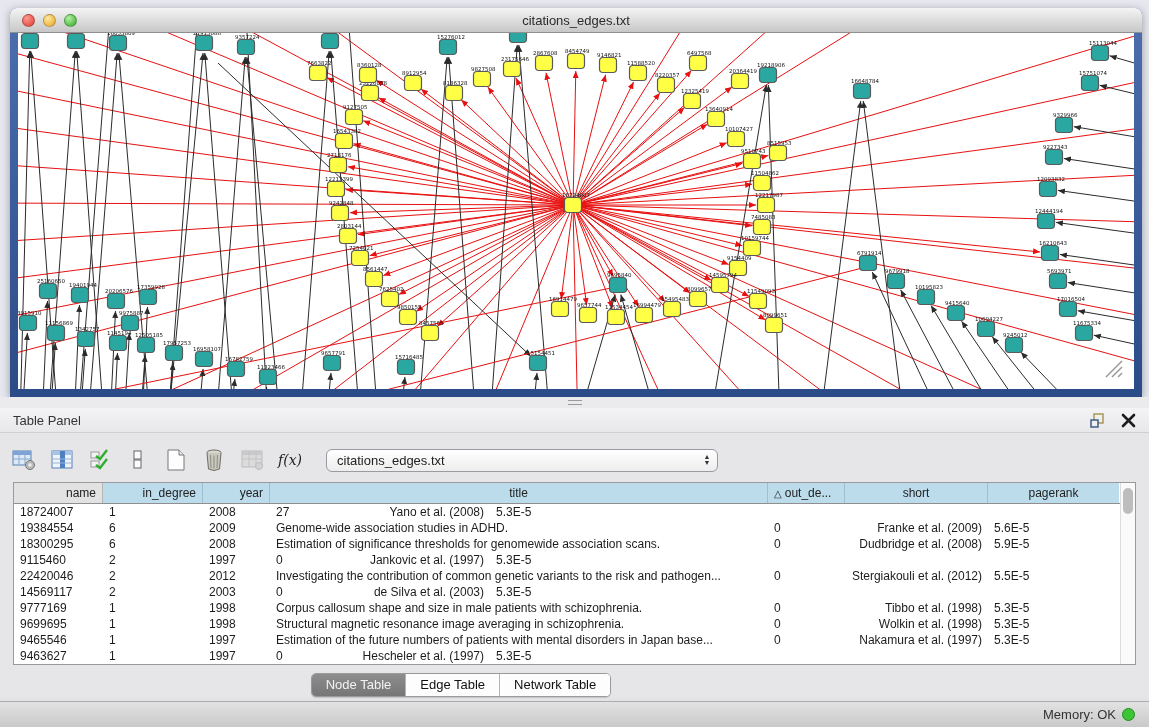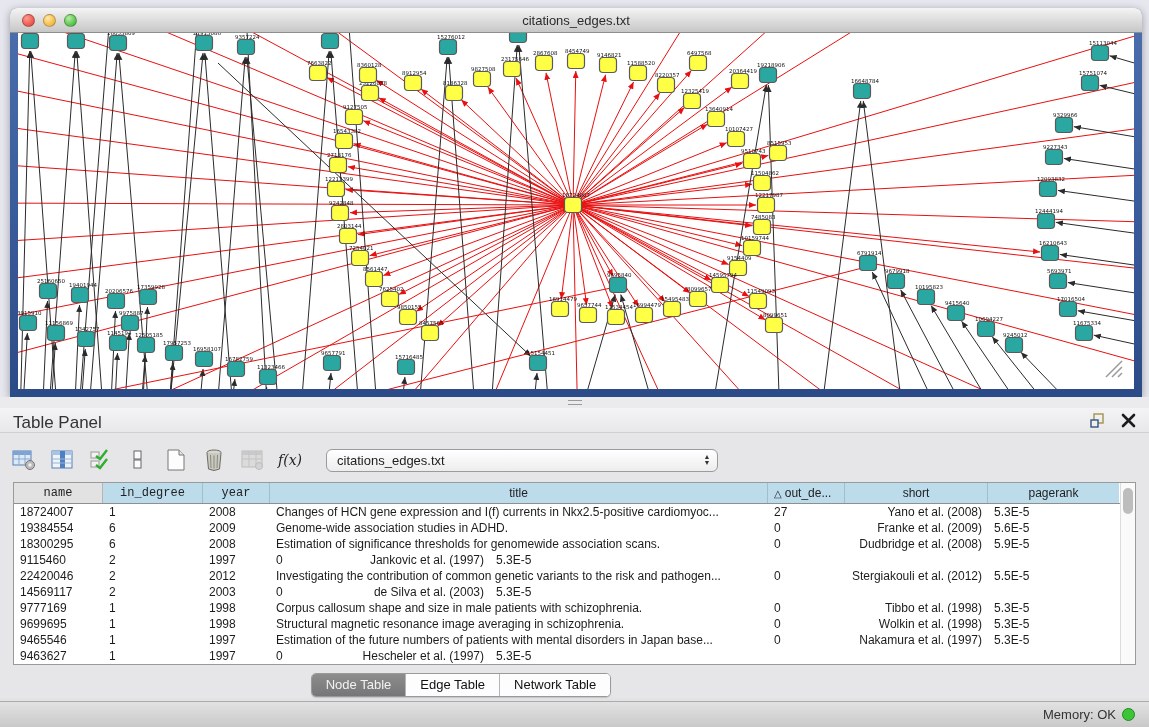--- a/index.html
+++ b/index.html
@@ -25,21 +25,21 @@
   .net-canvas svg { display:block; }
   .resize-grip { position:absolute; right:10px; bottom:10px; width:22px; height:22px; }
 
   
   .lower { position:absolute; left:0; top:397px; width:1149px; height:330px; background:#e3e3e6; }
   .split-handle { position:absolute; left:0; top:0; width:100%; height:11px; background:#ebebee; }
   .split-grip { position:absolute; left:50%; top:3px; width:14px; height:5px;
     border-top:1px solid #9a9a9a; border-bottom:1px solid #9a9a9a; transform:translateX(-50%); }
   .panel-titlebar { position:absolute; left:0; top:11px; width:100%; height:25px;
     background:linear-gradient(#f4f4f6,#e8e8ea); border-bottom:1px solid #d0d0d3; }
-  .panel-title { position:absolute; left:13px; top:5px; font-size:17px; color:#333;text-align:right; }
+  .panel-title { position:absolute; left:13px; top:5px; font-size:13px; color:#333;text-align:right; }
   .panel-buttons { position:absolute; right:12px; top:4px; display:flex; gap:14px; align-items:center; }
   .panel-btn { width:17px; height:17px; cursor:default; }
 
   .panel-body { position:absolute; left:0; top:36px; width:1149px; height:265px; background:#e6e6e8; }
 
   
   .tp-toolbar { position:absolute; left:8px; top:8px; height:38px; display:flex; align-items:center; gap:6px; }
   .tb-btn { width:32px; height:32px; border:none; background:transparent; display:flex;
     align-items:center; justify-content:center; }
   .fx-label { font-family:"DejaVu Serif", serif; font-style:italic; font-size:14px; color:#222;text-align:right; }
@@ -54,21 +54,21 @@
   .table-main { flex:1; overflow:hidden; }
   .thead { display:flex; height:21px; border-bottom:1px solid #8f8f8f; }
   .th { font-size:12px; color:#222; padding:3px 6px 0 6px; background:#bcdcec;
     border-right:1px solid #9fbfce; white-space:nowrap; overflow:hidden; }
   .th.gray { background:#e2e2e2; border-right:1px solid #b5b5b5; }
   .trow { display:flex; height:16px; }
   .td { font-size:12px; color:#1c1c1c; padding:1px 6px 0 6px; white-space:nowrap;
     overflow:hidden; }
   .c0 { width:89px; } .c1 { width:100px; } .c2 { width:67px; } .c3 { width:498px; }
   .c4 { width:77px; } .c5 { width:143px;text-align:right; } .c6 { width:131px; border-right:none; }
-  .th.c0,.th.c1,.th.c2 { text-align:center;font-family:Liberation Mono, monospace; }
+  .th.c0,.th.c1,.th.c2 { text-align:right; }
   .th.c3,.th.c5,.th.c6 { text-align:center; }
   .sort-glyph { font-size:10px; margin-right:3px; }
   .vscroll { width:15px; border-left:1px solid #dcdcdc; background:#fafafa; position:relative; }
   .vthumb { position:absolute; left:2px; top:5px; width:10px; height:26px;
     background:#bdbdbd; border-radius:5px; }
 
   
   .tabbar { position:absolute; left:0; top:240px; width:922px; text-align:center; }
   .seg { display:inline-flex; border:1px solid #9a9a9a; border-radius:5px; overflow:hidden;
     background:#fdfdfd; box-shadow:0 1px 1px rgba(0,0,0,.15); }
@@ -708,21 +708,20 @@
             <div class="th c3"><span>title</span></div>
             <div class="th c4"><span class="sort-glyph">△</span><span>out_de...</span></div>
             <div class="th c5"><span>short</span></div>
             <div class="th c6"><span>pagerank</span></div>
           </div>
         <div id="tbody">
             <div class="trow">
               <div class="td c0">18724007</div>
               <div class="td c1">1</div>
               <div class="td c2">2008</div>
-              <div class="td c3">Changes of HCN gene expression and I(f) currents in Nkx2.5-positive cardiomyoc...</div>
               <div class="td c4">27</div>
               <div class="td c5">Yano et al. (2008)</div>
               <div class="td c6">5.3E-5</div>
             </div>
             <div class="trow">
               <div class="td c0">19384554</div>
               <div class="td c1">6</div>
               <div class="td c2">2009</div>
               <div class="td c3">Genome-wide association studies in ADHD.</div>
               <div class="td c4">0</div>

